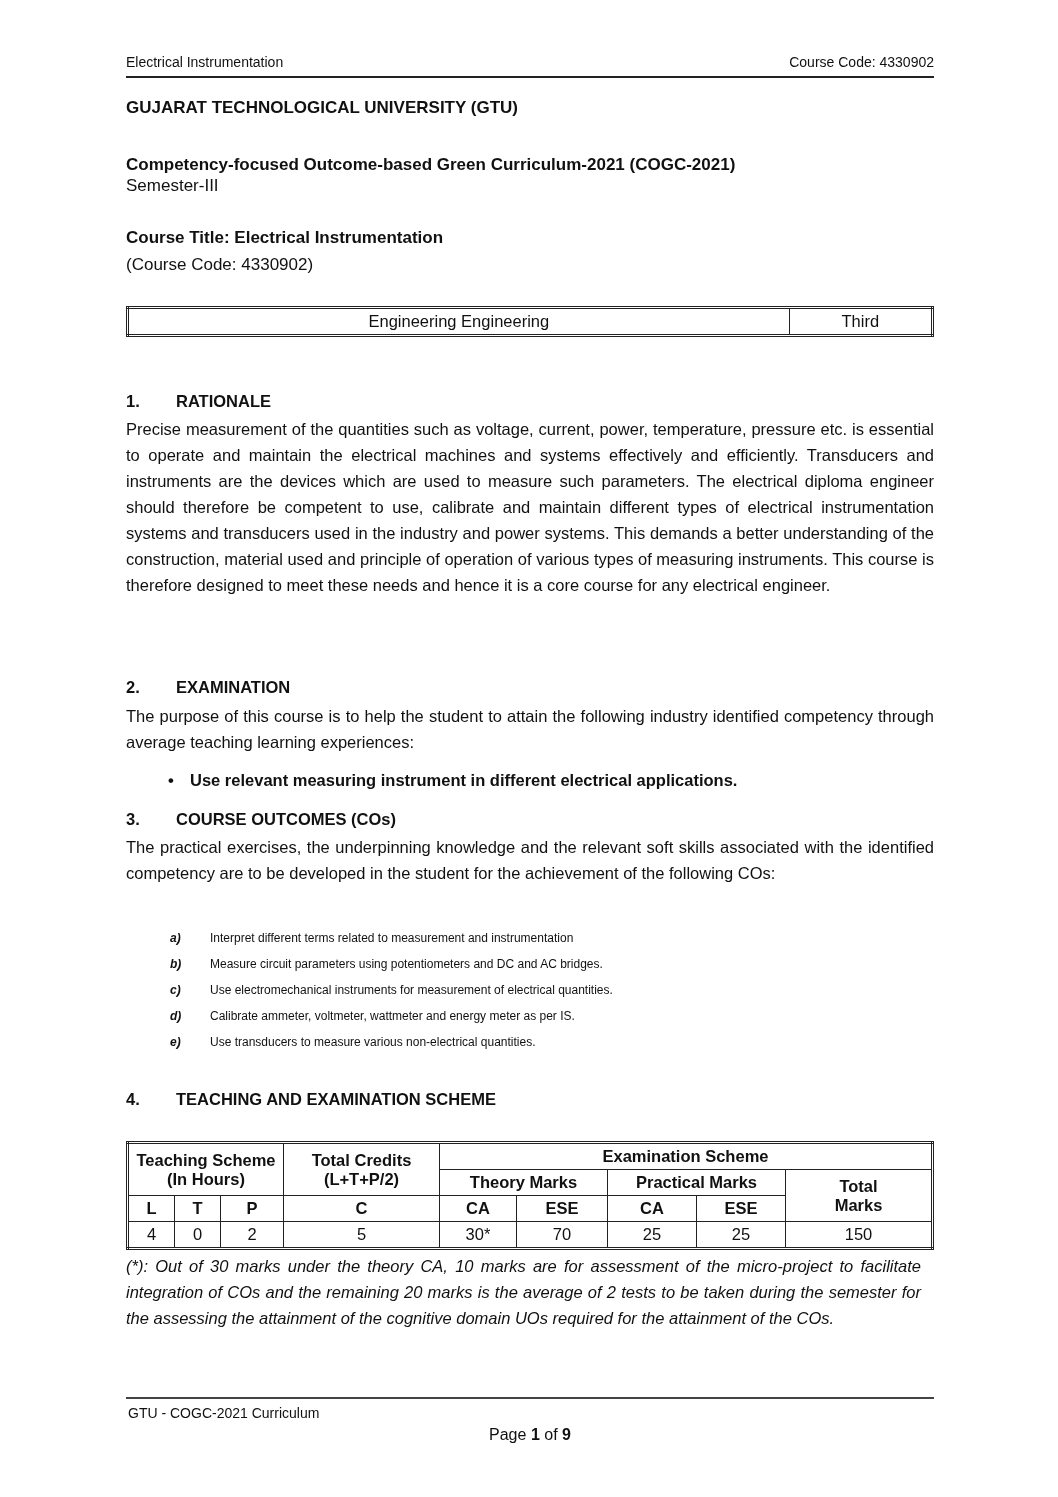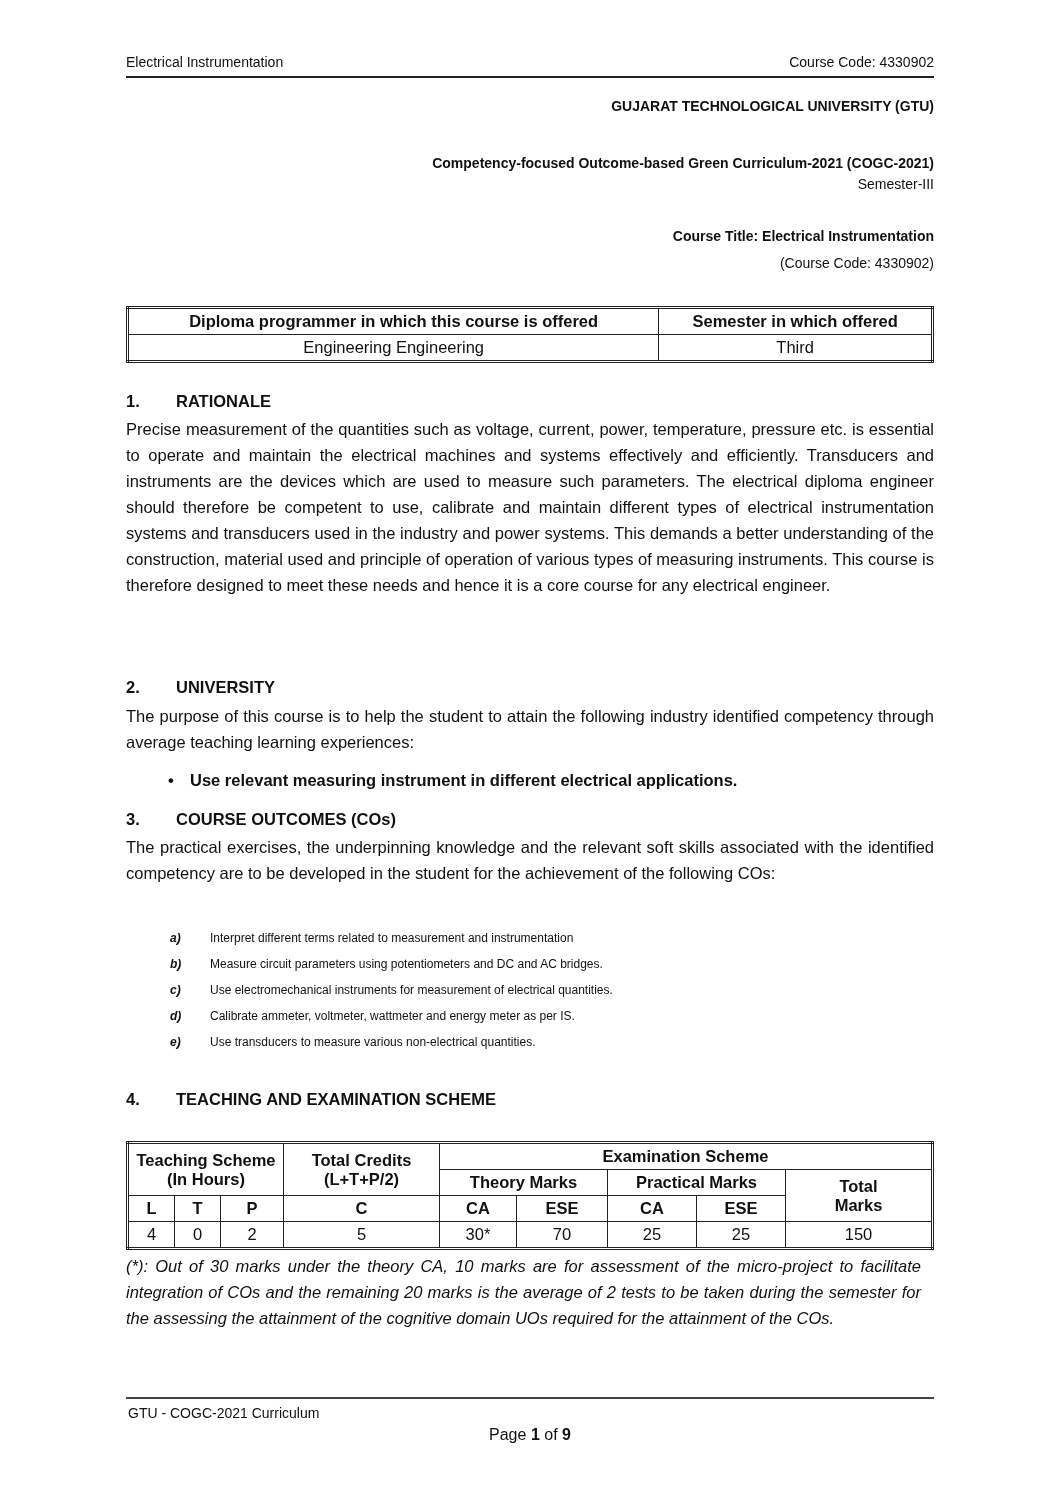--- a/index.html
+++ b/index.html
@@ -1,21 +1,21 @@
 <!DOCTYPE html>
 <html><head>
 <meta charset="utf-8">
 <style>
   html, body { margin: 0; padding: 0; background: #ffffff; }
   body { width: 1058px; height: 1497px; position: relative; font-family: "Liberation Sans", sans-serif; color: #111; overflow: hidden; }
   .page { position: absolute; left: 0; top: 0; width: 1058px; height: 1497px; }
   .hdr { position: absolute; left: 126px; top: 52px; width: 808px; height: 24px; border-bottom: 2px solid #222; font-size: 14px; }
   .hdr .l { position: absolute; left: 0; top: 2px; }
   .hdr .r { position: absolute; right: 0; top: 2px; }
-  .center { position: absolute; left: 126px; width: 808px; text-align: right; font-size: 14px; }
+  .center { position: absolute; left: 126px; width: 808px; text-align: left; font-size: 17px; }
   .b { font-weight: bold; }
   table { border-collapse: collapse; position: absolute; left: 126px; width: 808px; font-size: 16.5px; }
   table.t1 { top: 306px; border: 3px double #222; }
   table td, table th { border: 1px solid #222; text-align: center; padding: 0; height: 25px; }
   table.t2 { top: 1141px; border: 3px double #222; }
   .sec { position: absolute; left: 126px; font-size: 16.5px; font-weight: bold; }
   .sec .n { display: inline-block; width: 50px; }
   .para { position: absolute; left: 126px; width: 808px; font-size: 16.5px; line-height: 26px; text-align: justify; }
   .bullet { position: absolute; left: 190px; font-size: 16.5px; font-weight: bold; }
   .bullet .dot { position: absolute; left: -22px; }
@@ -37,38 +37,34 @@
   </div>
 
   <div class="center b" style="top:98px;">GUJARAT TECHNOLOGICAL UNIVERSITY (GTU)</div>
   <div class="center b" style="top:155px;">Competency-focused Outcome-based Green Curriculum-2021 (COGC-2021)</div>
   <div class="center" style="top:176px;">Semester-III</div>
   <div class="center b" style="top:228px;">Course Title: Electrical Instrumentation</div>
   <div class="center" style="top:255px;">(Course Code: 4330902)</div>
 
   <table class="t1">
     <tbody>
-        <tr>
-      <th style="width:66%">Diploma programmer in which this course is offered</th>
-      <th>Semester in which offered</th>
-    </tr>
     <tr>
       <td style="font-weight:normal">Engineering Engineering</td>
       <td>Third</td>
     </tr>
   </tbody>
     </table>
 
   <div class="sec" style="top:392px;">
     <span class="n">1.</span><span>RATIONALE</span>
   </div>
   <div class="para" style="top:416px;">Precise measurement of the quantities such as voltage, current, power, temperature, pressure etc. is essential to operate and maintain the electrical machines and systems effectively and efficiently. Transducers and instruments are the devices which are used to measure such parameters. The electrical diploma engineer should therefore be competent to use, calibrate and maintain different types of electrical instrumentation systems and transducers used in the industry and power systems. This demands a better understanding of the construction, material used and principle of operation of various types of measuring instruments. This course is therefore designed to meet these needs and hence it is a core course for any electrical engineer.</div>
 
   <div class="sec" style="top:678px;">
-    <span class="n">2.</span><span>UNIVERSITY</span>
+    <span class="n">2.</span><span>EXAMINATION</span>
   </div>
   <div class="para" style="top:703px;">The purpose of this course is to help the student to attain the following industry identified competency through average teaching learning experiences:</div>
   <div class="bullet" style="top:771px;">
     <span class="dot">•</span>
     <span>Use relevant measuring instrument in different electrical applications.</span>
   </div>
 
   <div class="sec" style="top:810px;">
     <span class="n">3.</span><span>COURSE OUTCOMES (COs)</span>
   </div>

